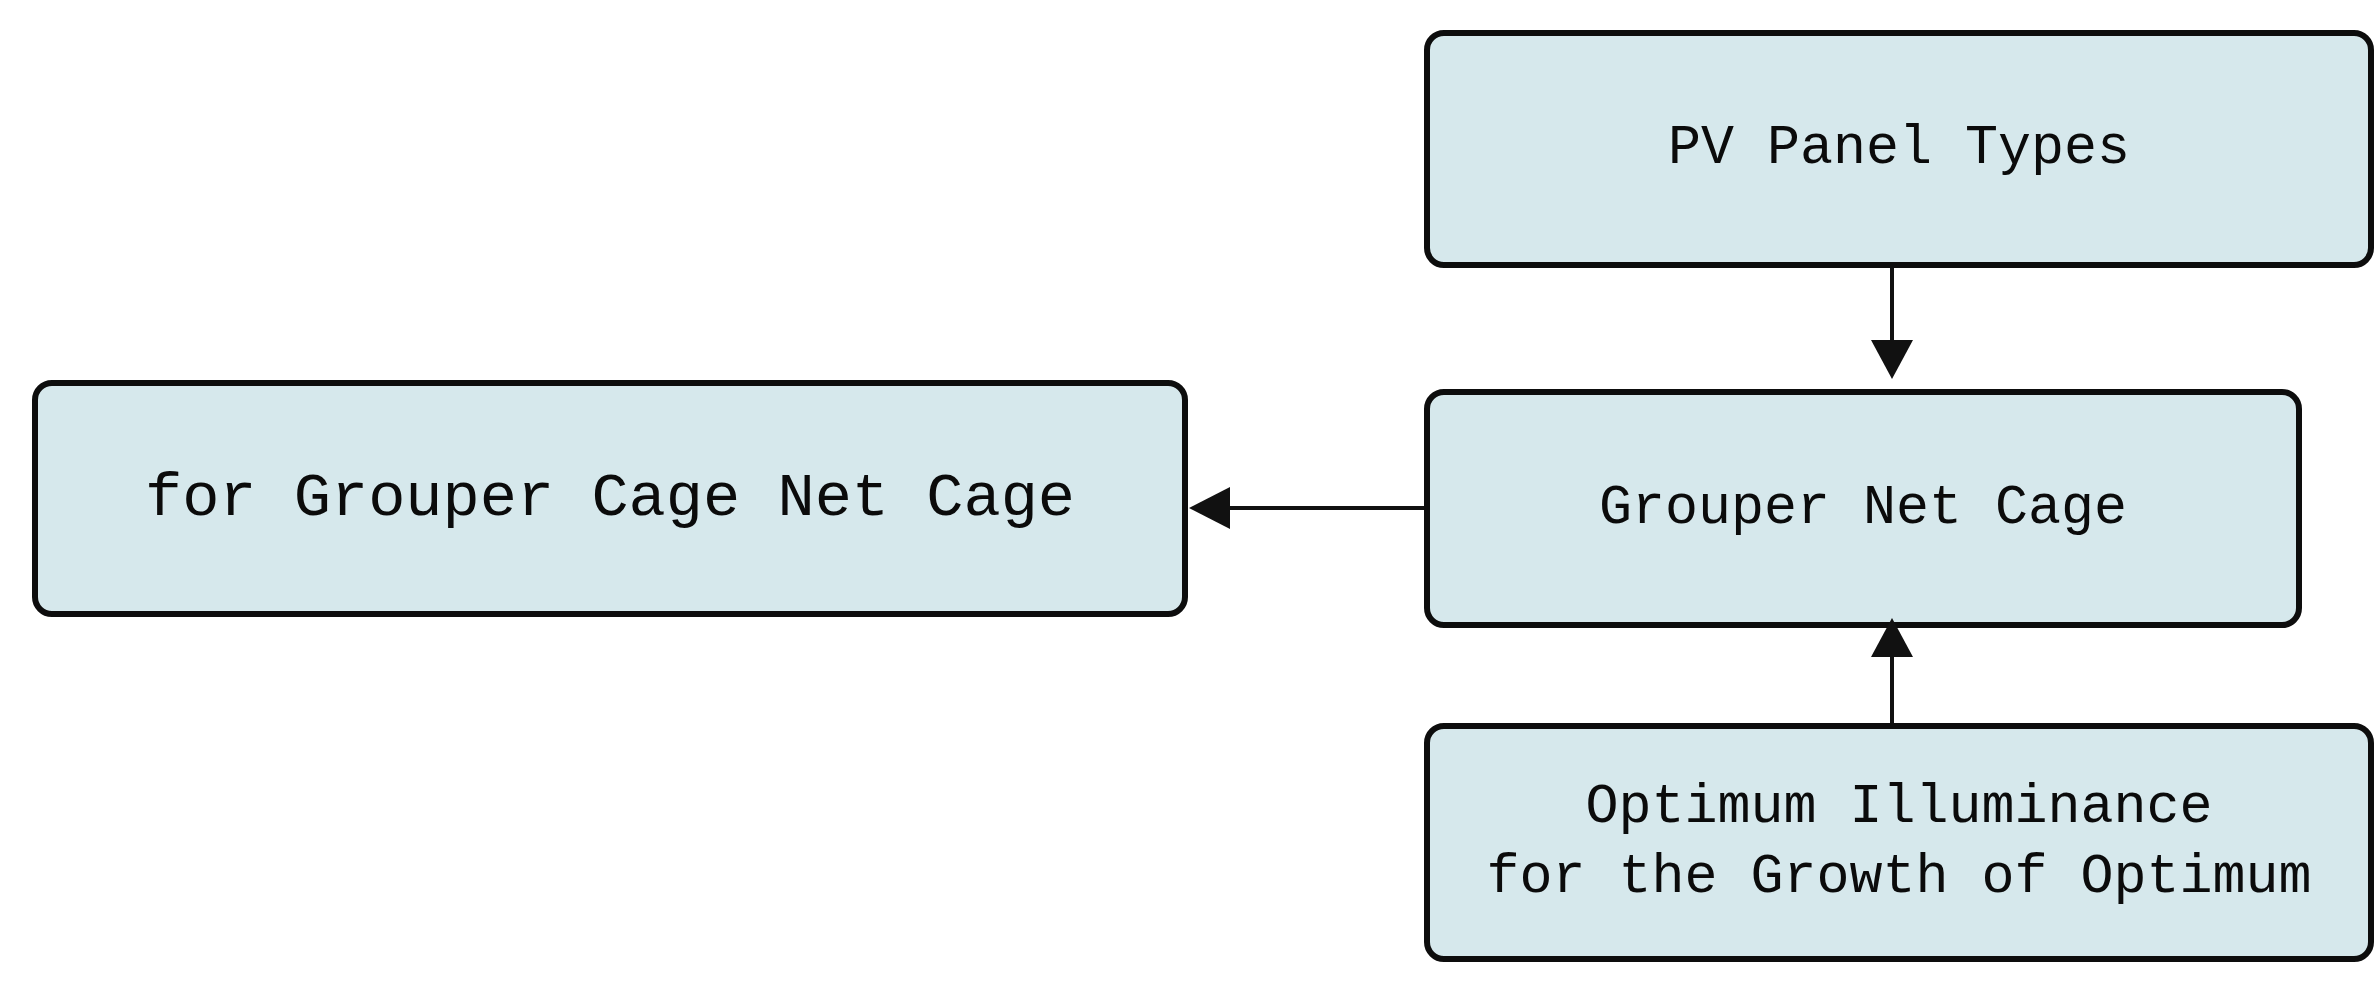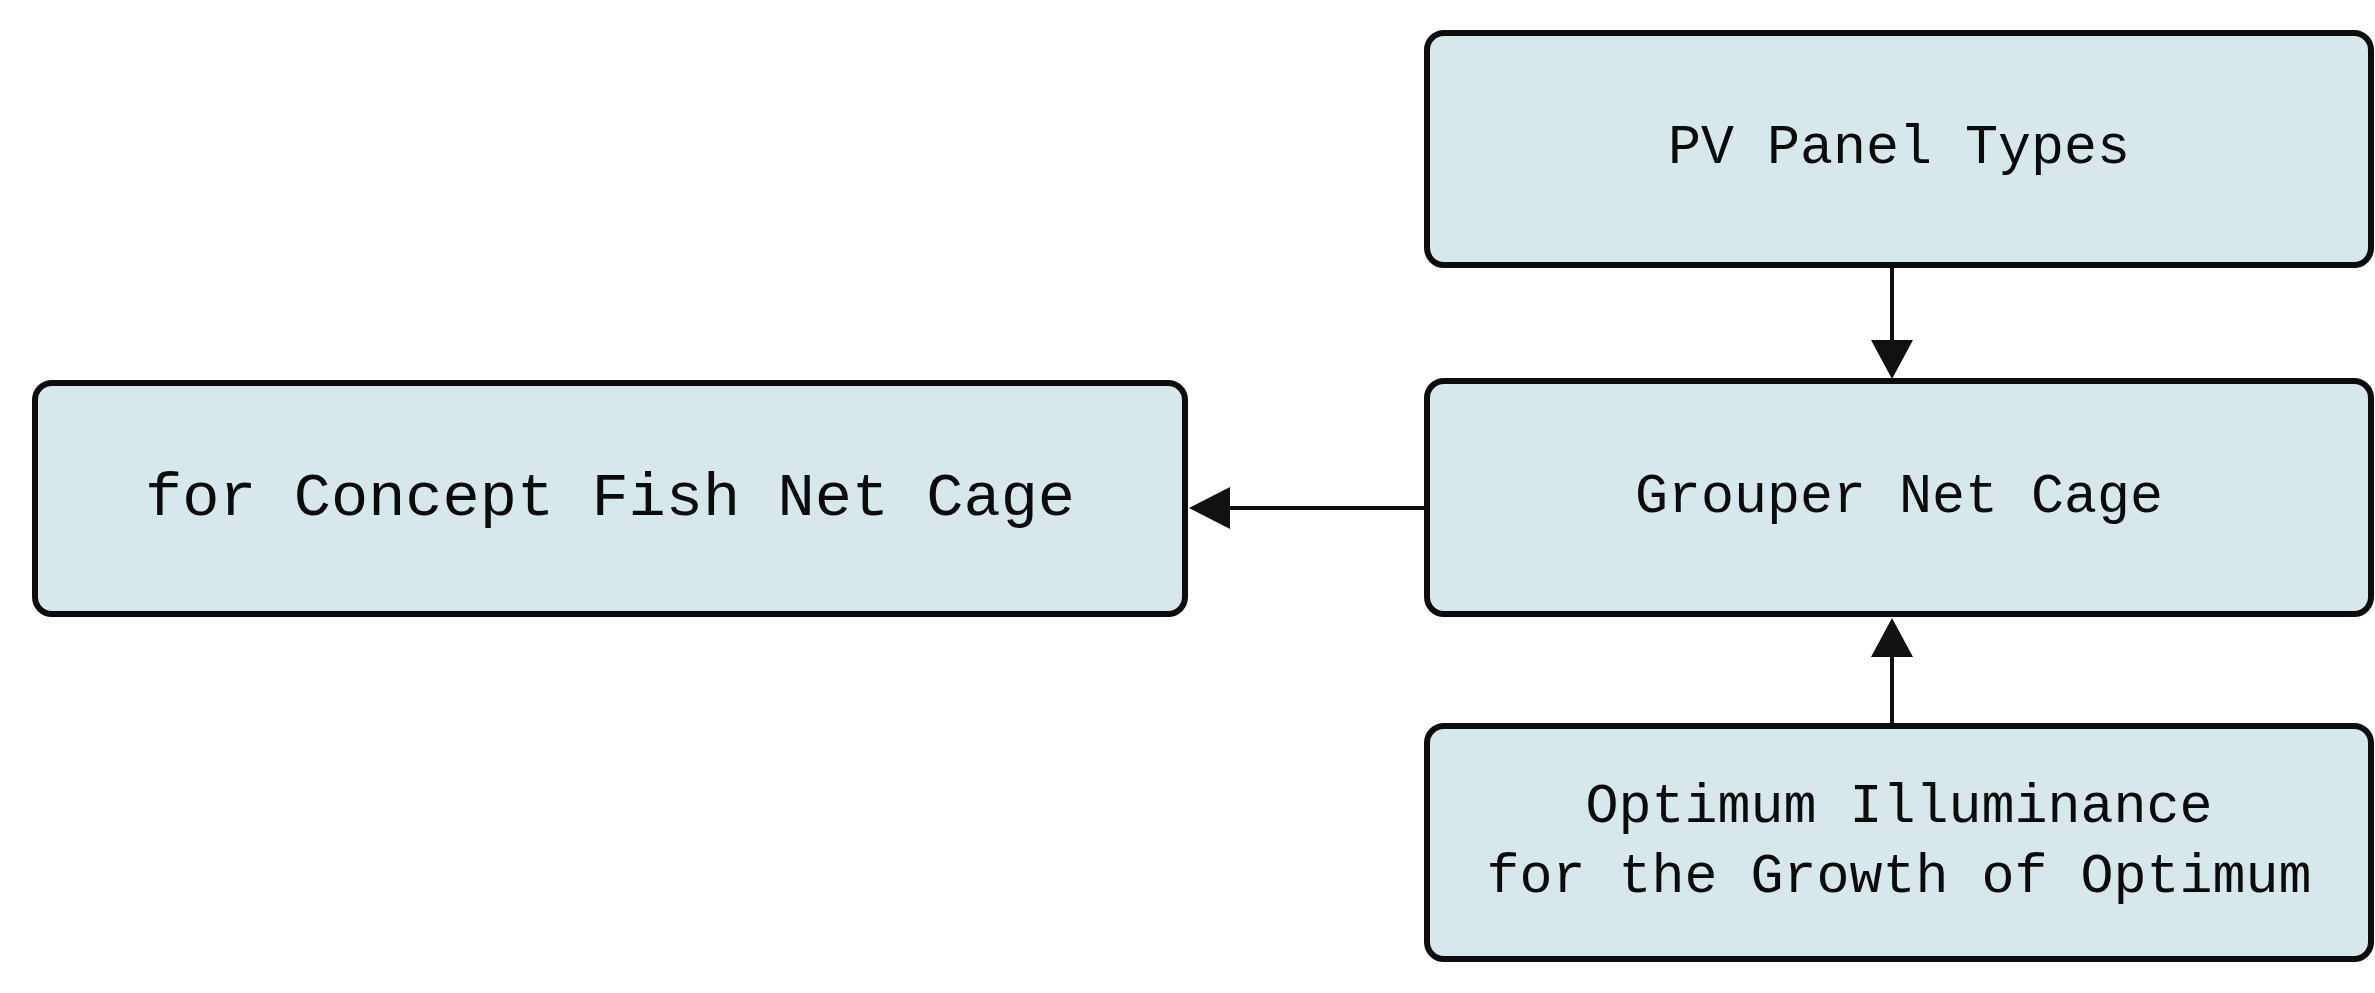--- a/index.html
+++ b/index.html
@@ -25,21 +25,21 @@
     display: flex;
     flex-direction: column;
     align-items: center;
     justify-content: center;
     text-align: center;
     color: #0b0b0b;
   }
   .box .line { display: block; white-space: nowrap; }
 
   .box-pv        { left: 1412px; top: 30px;  width: 950px;  height: 238px; font-size: 55px; line-height: 70px; }
-  .box-cage      { left: 1412px; top: 378px; width: 950px;  height: 239px; font-size: 55px; line-height: 70px; }
+  .box-cage      { left: 1412px; top: 389px; width: 878px;  height: 239px; font-size: 55px; line-height: 70px; }
   .box-optimum   { left: 1412px; top: 723px; width: 950px;  height: 239px; font-size: 55px; line-height: 70px; }
   .box-concept   { left: 20px;   top: 380px; width: 1156px; height: 237px; font-size: 62px; line-height: 70px; }
 
   .arrows-layer {
     position: absolute;
     left: 0; top: 0;
     width: 2375px;
     height: 993px;
     pointer-events: none;
   }
@@ -58,21 +58,21 @@
   <div class="box box-cage">
     <span class="line">Grouper Net Cage</span>
   </div>
 
   <div class="box box-optimum">
     <span class="line">Optimum Illuminance</span>
     <span class="line">for the Growth of Optimum</span>
   </div>
 
   <div class="box box-concept">
-    <span class="line">for Concept Fish Net Cage</span>
+    <span class="line">for Grouper Cage Net Cage</span>
   </div>
 
   <svg class="arrows-layer" viewBox="0 0 2375 993" xmlns="http://www.w3.org/2000/svg">
 
     <g>
       <line class="arrow-line" x1="1880" y1="268" x2="1880" y2="342"></line>
       <polygon class="arrow-head" points="1859,340 1901,340 1880,379"></polygon>
     </g>
 
     <g>

